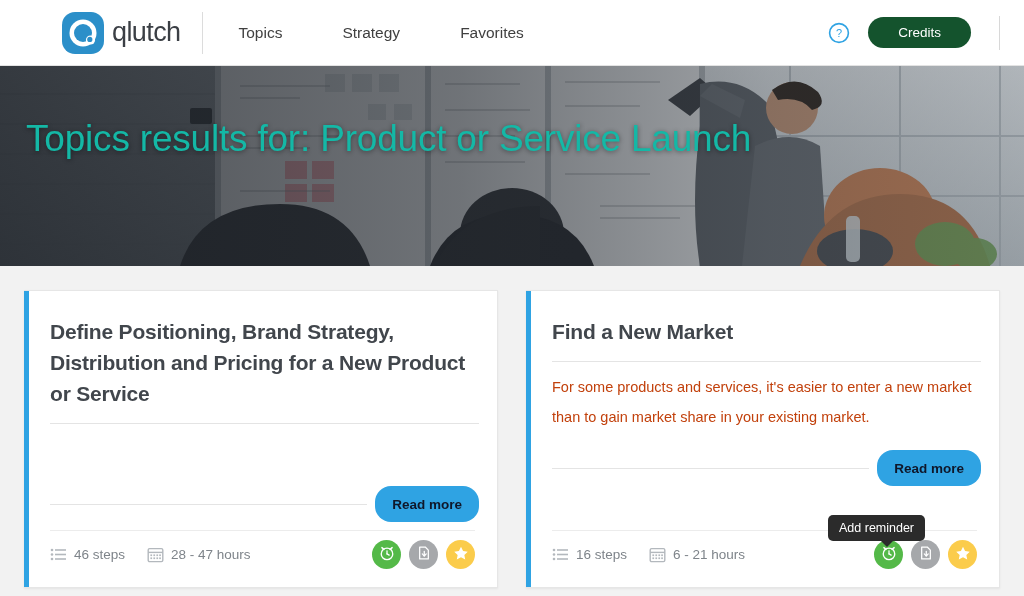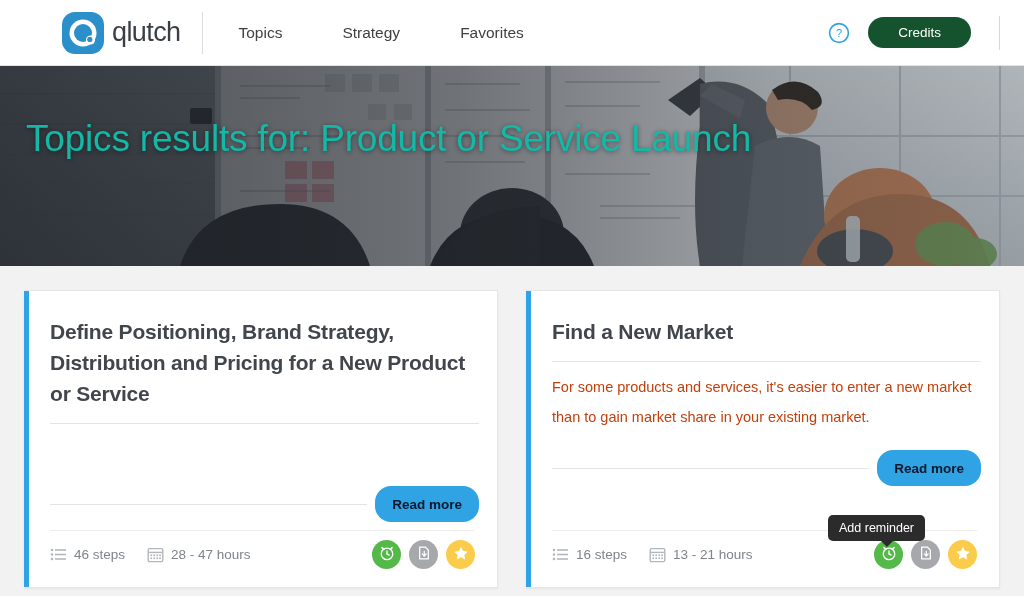--- a/index.html
+++ b/index.html
@@ -503,21 +503,21 @@
                 <rect x="6.4" y="8.4" width="1.7" height="1.7"></rect>
               <rect x="9.4" y="8.4" width="1.7" height="1.7"></rect>
                 <rect x="12.2" y="8.4" width="1.7" height="1.7"></rect>
               <rect x="3.4" y="11.4" width="1.7" height="1.7"></rect>
                 <rect x="6.4" y="11.4" width="1.7" height="1.7"></rect>
               <rect x="9.4" y="11.4" width="1.7" height="1.7"></rect>
                 <rect x="12.2" y="11.4" width="1.7" height="1.7"></rect>
             </g>
           </svg>
         </span>
-        <span class="meta-label">13 - 21 hours</span>
+        <span class="meta-label">6 - 21 hours</span>
       </div>
       <div class="actions">
         <div class="tooltip">Add reminder</div>
         <button class="action-btn act-reminder">
           <span>
             <svg width="18" height="18" viewBox="0 0 20 20">
               <circle cx="10" cy="11" r="6.4" fill="none" stroke="#ffffff" stroke-width="1.5"></circle>
               <line x1="10" y1="11" x2="10" y2="7.6" stroke="#ffffff" stroke-width="1.4" stroke-linecap="round"></line>
               <line x1="10" y1="11" x2="12.4" y2="12.4" stroke="#ffffff" stroke-width="1.4" stroke-linecap="round"></line>
               <line x1="4.3" y1="4" x2="6.6" y2="6" stroke="#ffffff" stroke-width="1.6" stroke-linecap="round"></line>

